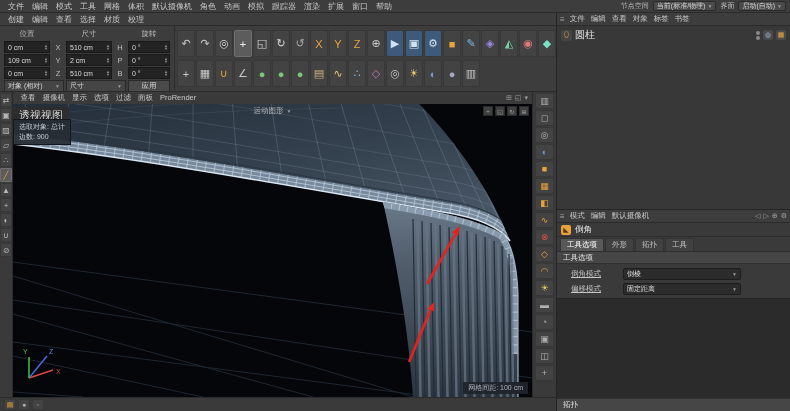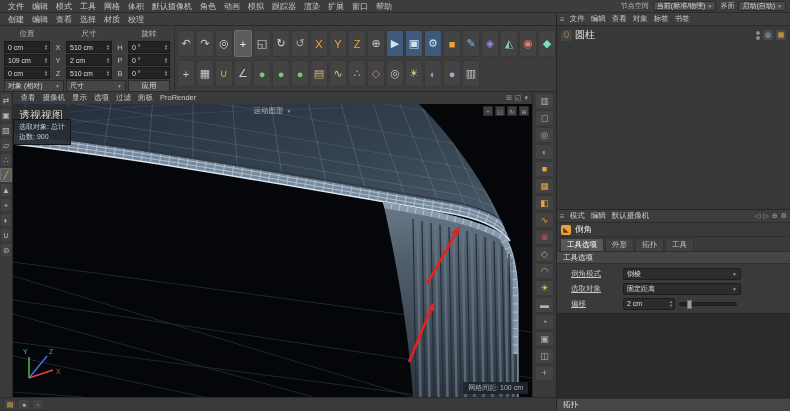--- a/index.html
+++ b/index.html
@@ -514,39 +514,26 @@
         <div class="am-fields">
           <div class="am-row">
               <span class="am-label">倒角模式</span>
               <span class="sel">
                 <span>倒棱</span>
                 <span class="caret">▼</span>
               </span>
 
             </div>
             <div class="am-row">
-              <span class="am-label">选取对象</span>
+              <span class="am-label">偏移模式</span>
               <span class="sel">
                 <span>固定距离</span>
                 <span class="caret">▼</span>
               </span>
 
             </div>
-            <div class="am-row">
-              <span class="am-label">偏移</span>
-
-              <span class="numwrap">
-                <span class="num">
-                  <span class="v">2 cm</span>
-                  <span class="spinner">▲<br>▼</span>
-                </span>
-                <span class="slider">
-                  <span class="handle" style="left: 12.75%;"></span>
-                </span>
-              </span>
-            </div>
         </div>
         <div class="am-spacer"></div>
         <div class="am-bottom">拓扑</div>
       </div>
     </div>
   </div>
 </div>
 
 </body></html>

